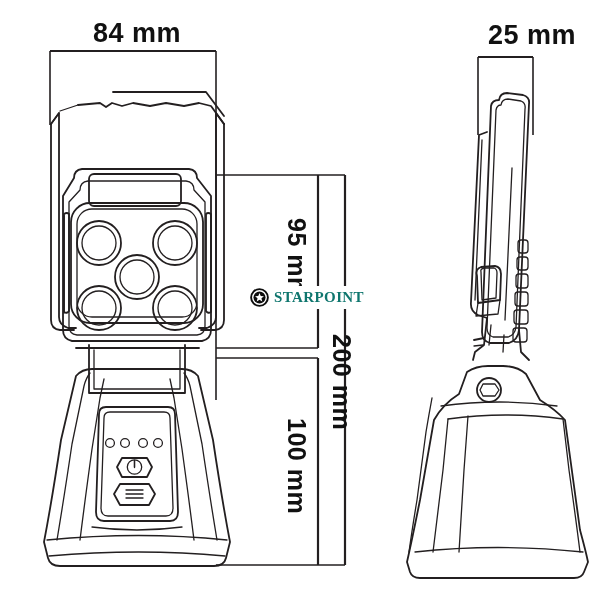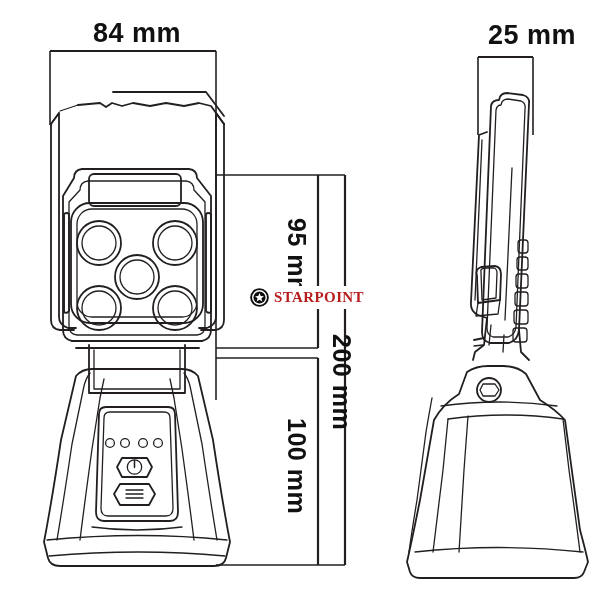--- a/index.html
+++ b/index.html
@@ -67,21 +67,21 @@
     display: flex;
     align-items: center;
     gap: 5px;
     background: #ffffff;
     padding: 2px 2px 2px 2px;
   }
   #watermark .wm-text {
     font-family: "Liberation Serif", serif;
     font-weight: bold;
     font-size: 15px;
-    color: #b91c1c;
+    color: #0f766e;
     letter-spacing: 0.4px;
     line-height: 1;
   }
   #watermark .wm-mark {
     display: block;
     width: 19px;
     height: 19px;
     flex: 0 0 19px;
   }
 </style>

